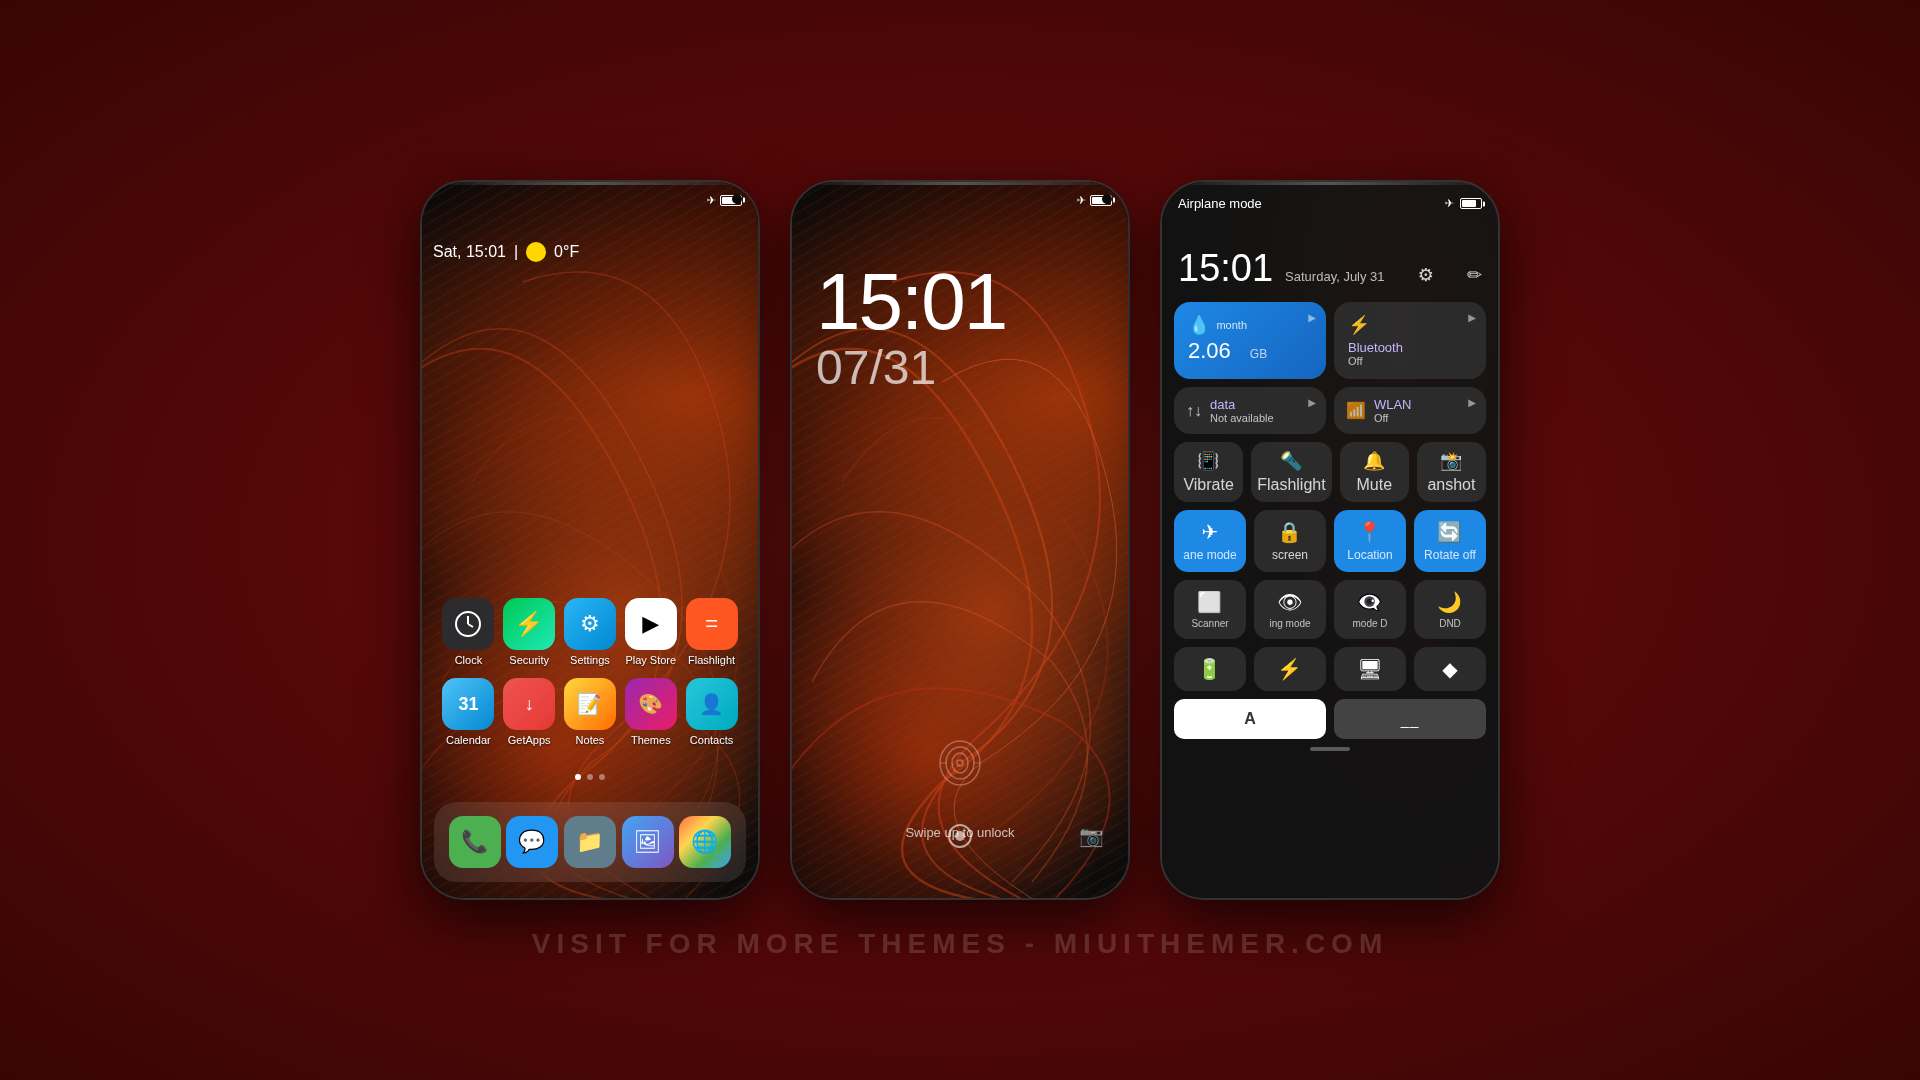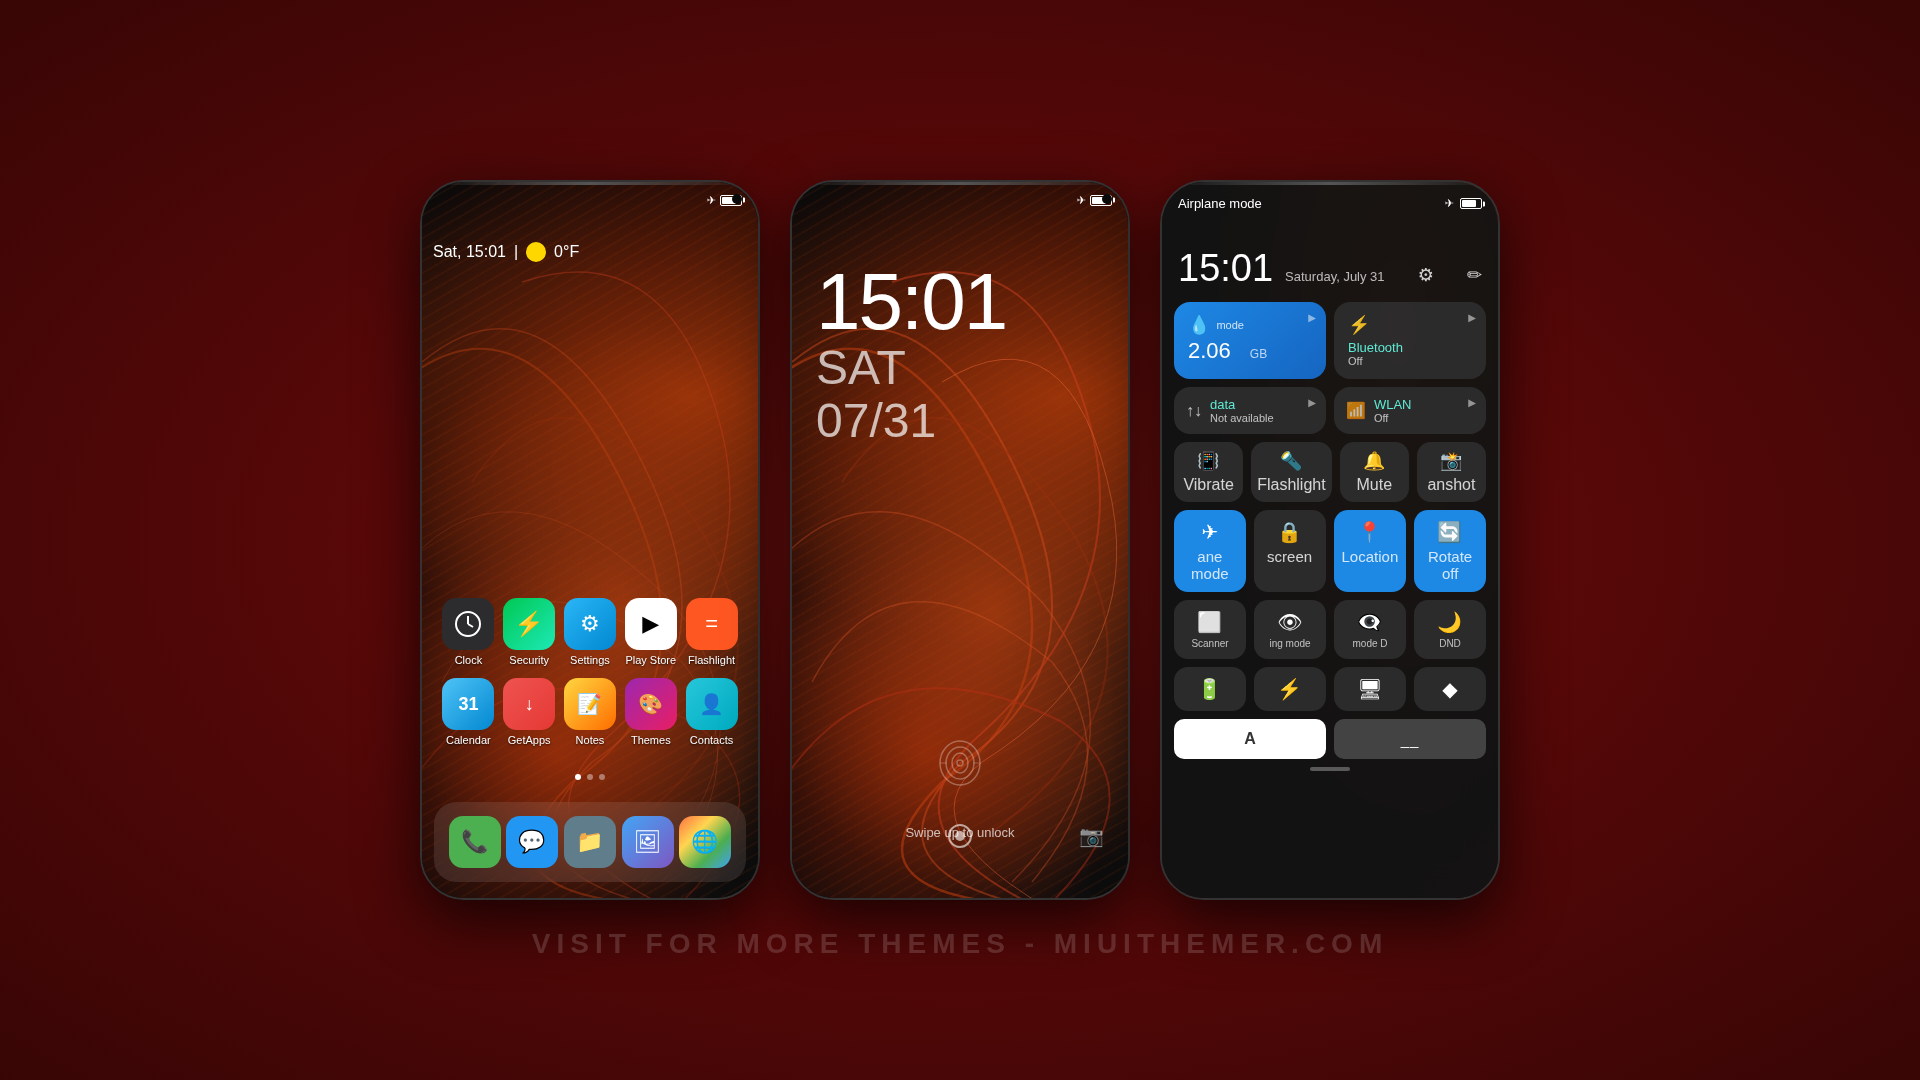--- a/index.html
+++ b/index.html
@@ -439,21 +439,21 @@
       padding: 12px 14px;
       position: relative;
       overflow: hidden;
     }
 
     .big-tile.active-blue {
       background: linear-gradient(135deg, #1e88e5, #1565c0);
     }
 
     .big-tile-label {
-      color: #5eead4;
+      color: #c4b5fd;
       font-size: 13px;
       font-weight: 500;
     }
 
     .big-tile-sub {
       color: rgba(255,255,255,0.7);
       font-size: 11px;
     }
 
     .big-tile-arrow {
@@ -517,21 +517,21 @@
       background: #1e88e5;
     }
 
     .medium-tile-icon {
       font-size: 20px;
       color: white;
     }
 
     .medium-tile-label {
       color: rgba(255,255,255,0.8);
-      font-size: 15px;
+      font-size: 12px;
       text-align: center;
     }
 
     
     .bottom-tiles {
       display: grid;
       grid-template-columns: repeat(4, 1fr);
       gap: 8px;
       padding: 0 12px;
       margin-bottom: 8px;
@@ -779,21 +779,20 @@
       <div class="status-icons">
         <span class="status-icon" style="font-size:11px;">✈</span>
         <div class="battery-icon">
           <div class="battery-fill"></div>
         </div>
       </div>
     </div>
 
     <div class="lock-time">
       <div class="lock-time-big">15:01</div>
-      <div class="lock-day">SAT</div>
       <div class="lock-day">07/31</div>
     </div>
 
     <div class="fingerprint-icon">
       <svg class="fingerprint-svg" viewBox="0 0 50 50">
         <ellipse cx="25" cy="25" rx="20" ry="22" stroke="rgba(255,255,255,0.5)" stroke-width="1.5" fill="none"></ellipse>
         <ellipse cx="25" cy="25" rx="14" ry="16" stroke="rgba(255,255,255,0.5)" stroke-width="1.5" fill="none"></ellipse>
         <ellipse cx="25" cy="25" rx="8" ry="10" stroke="rgba(255,255,255,0.5)" stroke-width="1.5" fill="none"></ellipse>
         <circle cx="25" cy="25" r="3" stroke="rgba(255,255,255,0.5)" stroke-width="1.5" fill="none"></circle>
         <line x1="5" y1="25" x2="12" y2="25" stroke="rgba(255,255,255,0.4)" stroke-width="1"></line>
@@ -835,21 +834,21 @@
         <span class="control-date">Saturday, July 31</span>
         <span class="control-adjust-btn" style="margin-left:auto;">⚙</span>
         <span class="control-edit-btn">✏</span>
       </div>
 
       <div class="big-tiles">
 
         <div class="big-tile active-blue">
           <div style="display:flex;align-items:center;gap:6px;margin-bottom:2px;">
             <span style="font-size:18px;color:#29b6f6;">💧</span>
-            <span style="color:rgba(255,255,255,0.8);font-size:11px;">mode</span>
+            <span style="color:rgba(255,255,255,0.8);font-size:11px;">month</span>
           </div>
           <div style="display:flex;align-items:baseline;gap:19px;">
             <span class="data-tile-amount">2.06</span>
             <span class="data-tile-unit">GB</span>
           </div>
           <div class="big-tile-arrow">▶</div>
         </div>
 
         <div class="big-tile">
           <div style="display:flex;align-items:center;gap:6px;margin-bottom:4px;">

